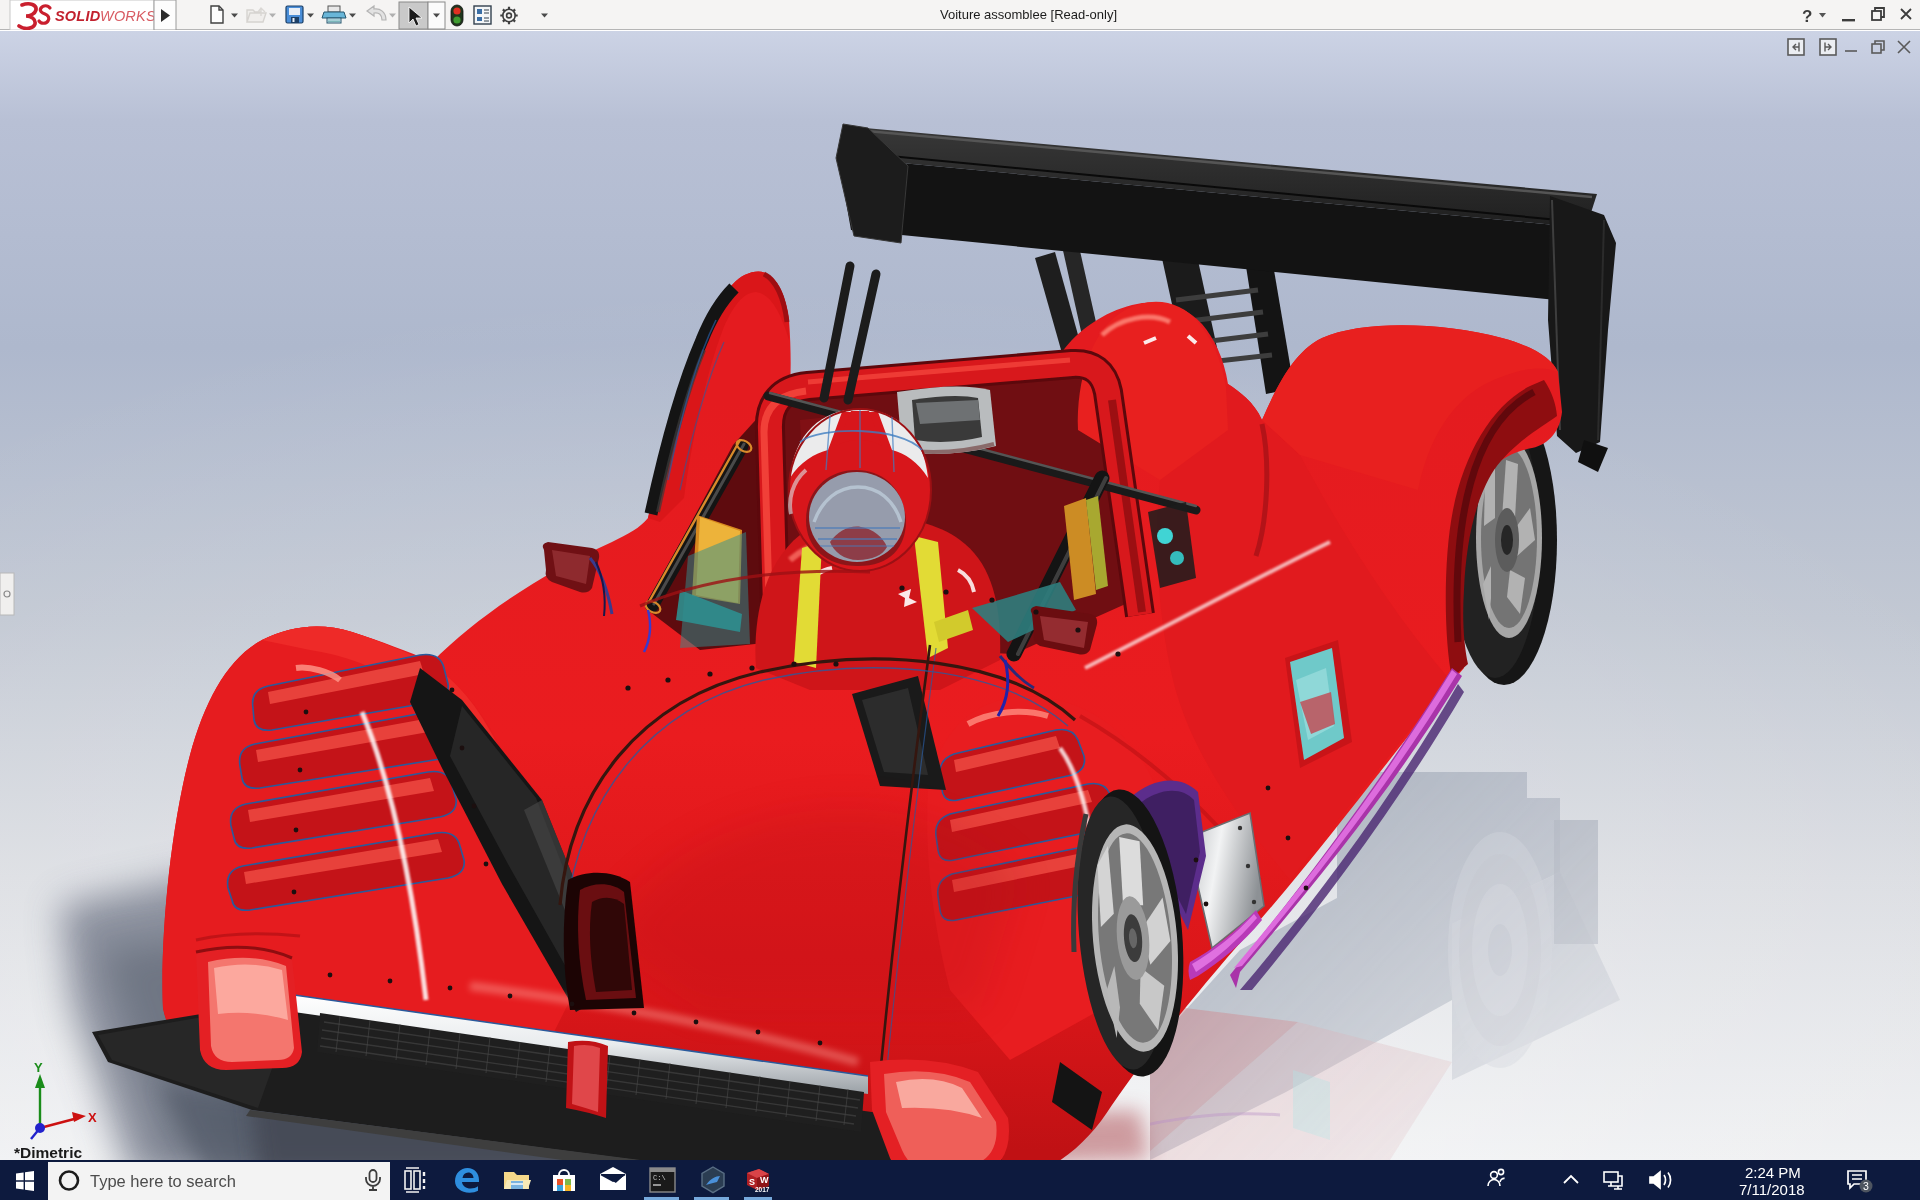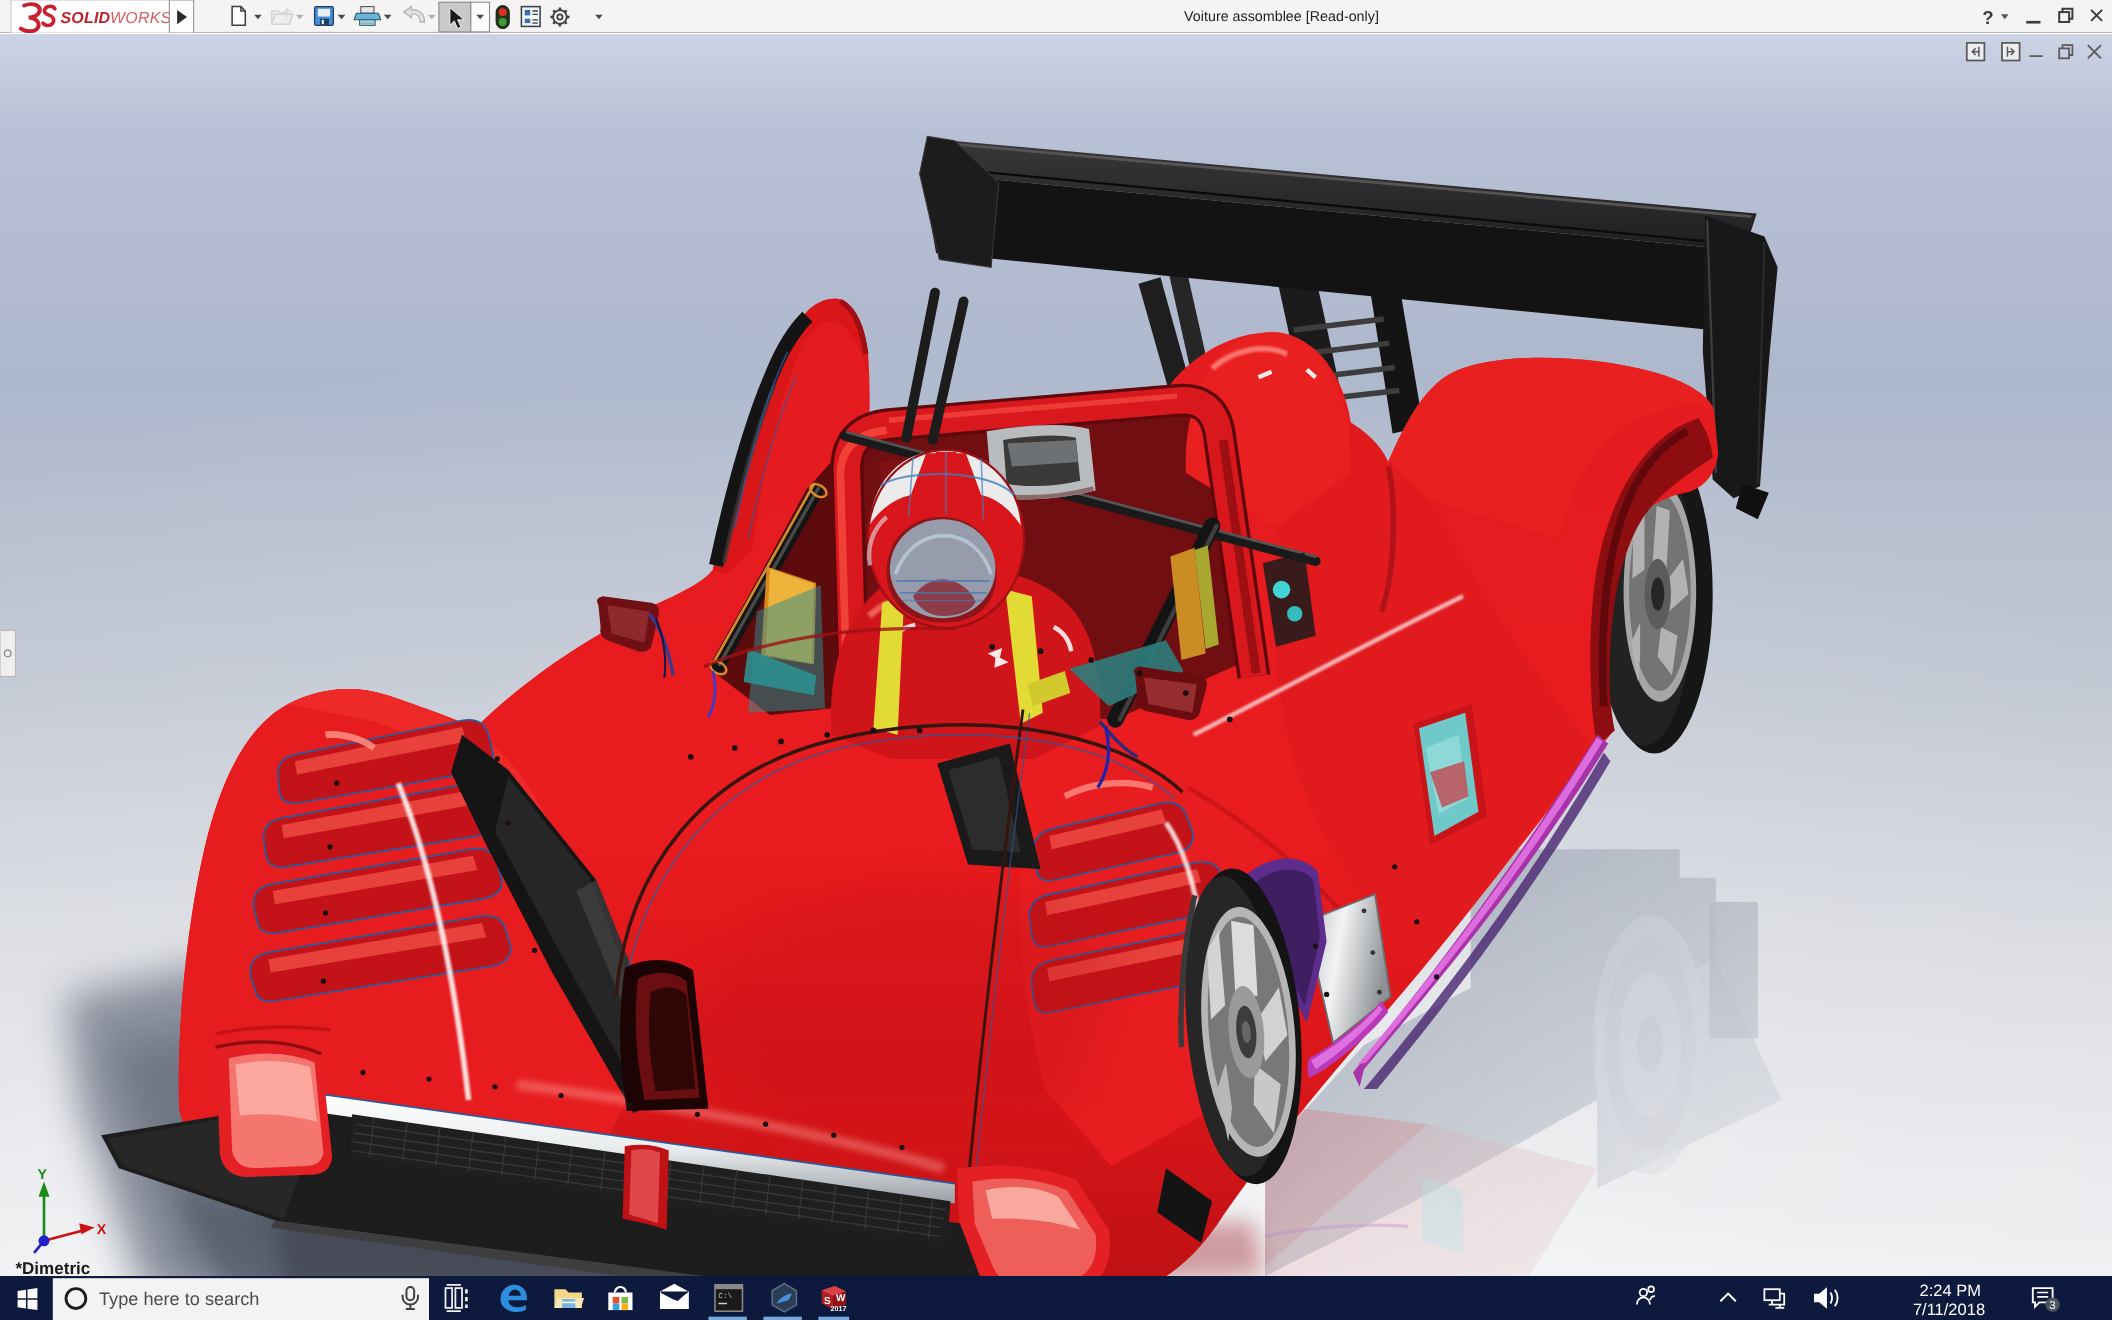--- a/index.html
+++ b/index.html
@@ -66,21 +66,21 @@
   </g>
   <g fill="none" stroke="#3f3f3f" stroke-width="1.6">
     <circle cx="509" cy="15.5" r="6.2"></circle>
     <circle cx="509" cy="15.5" r="2.4"></circle>
     <g stroke-width="2.2">
       <path d="M509,6.8 v3 M509,21.2 v3 M500.3,15.5 h3 M514.7,15.5 h3 M502.9,9.4 l2.1,2.1 M513,19.5 l2.1,2.1 M515.1,9.4 l-2.1,2.1 M505,19.5 l-2.1,2.1"></path>
     </g>
   </g>
   <path d="M541,13.5 h7 l-3.5,4 z" fill="#4a4a4a"></path>
 </svg>
-<div class="abs" style="left:940px;top:0;width:450px;height:19px;line-height:30px;text-align:center;font-size:13px;color:#1c1c1c;">Voiture assomblee [Read-only]</div>
+<div class="abs" style="left:940px;top:0;width:450px;height:19px;line-height:30px;text-align:left;font-size:13px;color:#1c1c1c;">Voiture assomblee [Read-only]</div>
 <svg class="abs" style="left:1790px;top:0" width="130" height="30" viewBox="0 0 130 30" xmlns="http://www.w3.org/2000/svg">
   <text x="12" y="22" font-size="17" font-weight="bold" fill="#3c3c3c">?</text>
   <path d="M29,13 h7 l-3.5,4.5 z" fill="#555"></path>
   <rect x="52" y="19" width="13" height="2.4" fill="#3c3c3c"></rect>
   <g fill="none" stroke="#3c3c3c" stroke-width="1.8">
     <rect x="82" y="11" width="9" height="9"></rect>
     <path d="M85,11 v-3 h9 v9 h-3"></path>
   </g>
   <path d="M111,9 l10,10 M121,9 l-10,10" stroke="#3c3c3c" stroke-width="1.8"></path>
 </svg>

